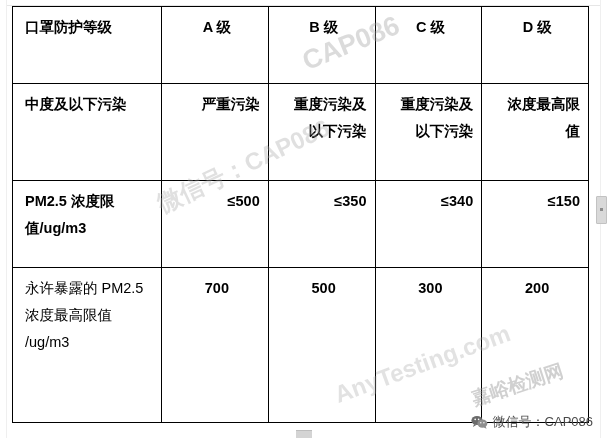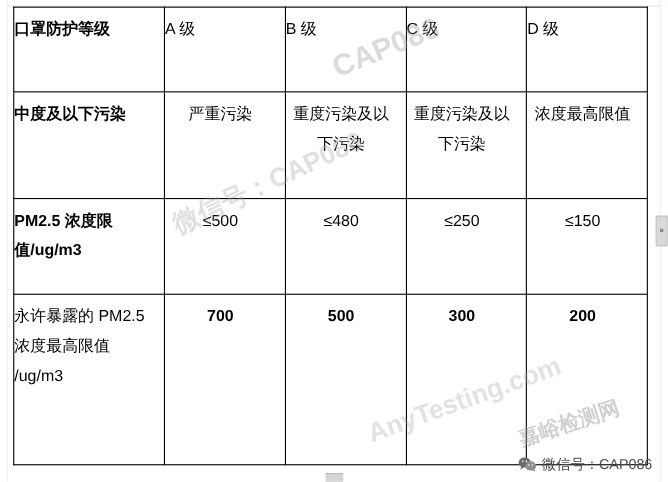--- a/index.html
+++ b/index.html
@@ -45,40 +45,42 @@
   table.spec {
     position: absolute;
     left: 12px;
     top: 6px;
     width: 577px;
     border-collapse: collapse;
     table-layout: fixed;
   }
   table.spec td {
     border: 1px solid #000000;
-    padding: 7px 8px 7px 0;
+    padding: 7px 8px 7px 12px;
     vertical-align: top;
     font-size: 14.5px;
     line-height: 1.85;
     color: #000000;
   }
   td.label-cell {
     width: 128px;
     text-align: left;
     font-weight: bold;
   }
   td.label-cell.normal {
     font-weight: normal;
   }
   td.grade-head {
-    font-weight: normal;
+    text-align: center;
+    font-weight: bold;
     vertical-align: middle;
   }
   td.data-cell {
-    text-align: center;
+    text-align: right;
+    font-weight: bold;
   }
   td.data-center {
     text-align: center;
     vertical-align: middle;
     font-weight: bold;
   }
   tr.row-head td { height: 62px; }
   tr.row-env td { height: 82px; }
   tr.row-pm td { height: 72px; }
   tr.row-max td { height: 140px; }
@@ -188,22 +190,22 @@
         <td class="label-cell">中度及以下污染</td>
         <td class="data-cell">严重污染</td>
         <td class="data-cell">重度污染及以下污染</td>
         <td class="data-cell">重度污染及以下污染</td>
         <td class="data-cell">浓度最高限值</td>
       </tr>
 
       <tr class="row-pm">
         <td class="label-cell">PM2.5 浓度限值/ug/m3</td>
         <td class="data-cell">≤500</td>
-        <td class="data-cell">≤480</td>
-        <td class="data-cell">≤250</td>
+        <td class="data-cell">≤350</td>
+        <td class="data-cell">≤340</td>
         <td class="data-cell">≤150</td>
       </tr>
 
       <tr class="row-max">
         <td class="label-cell normal">永许暴露的 PM2.5 浓度最高限值 /ug/m3</td>
         <td class="data-center">700</td>
         <td class="data-center">500</td>
         <td class="data-center">300</td>
         <td class="data-center">200</td>
       </tr>

